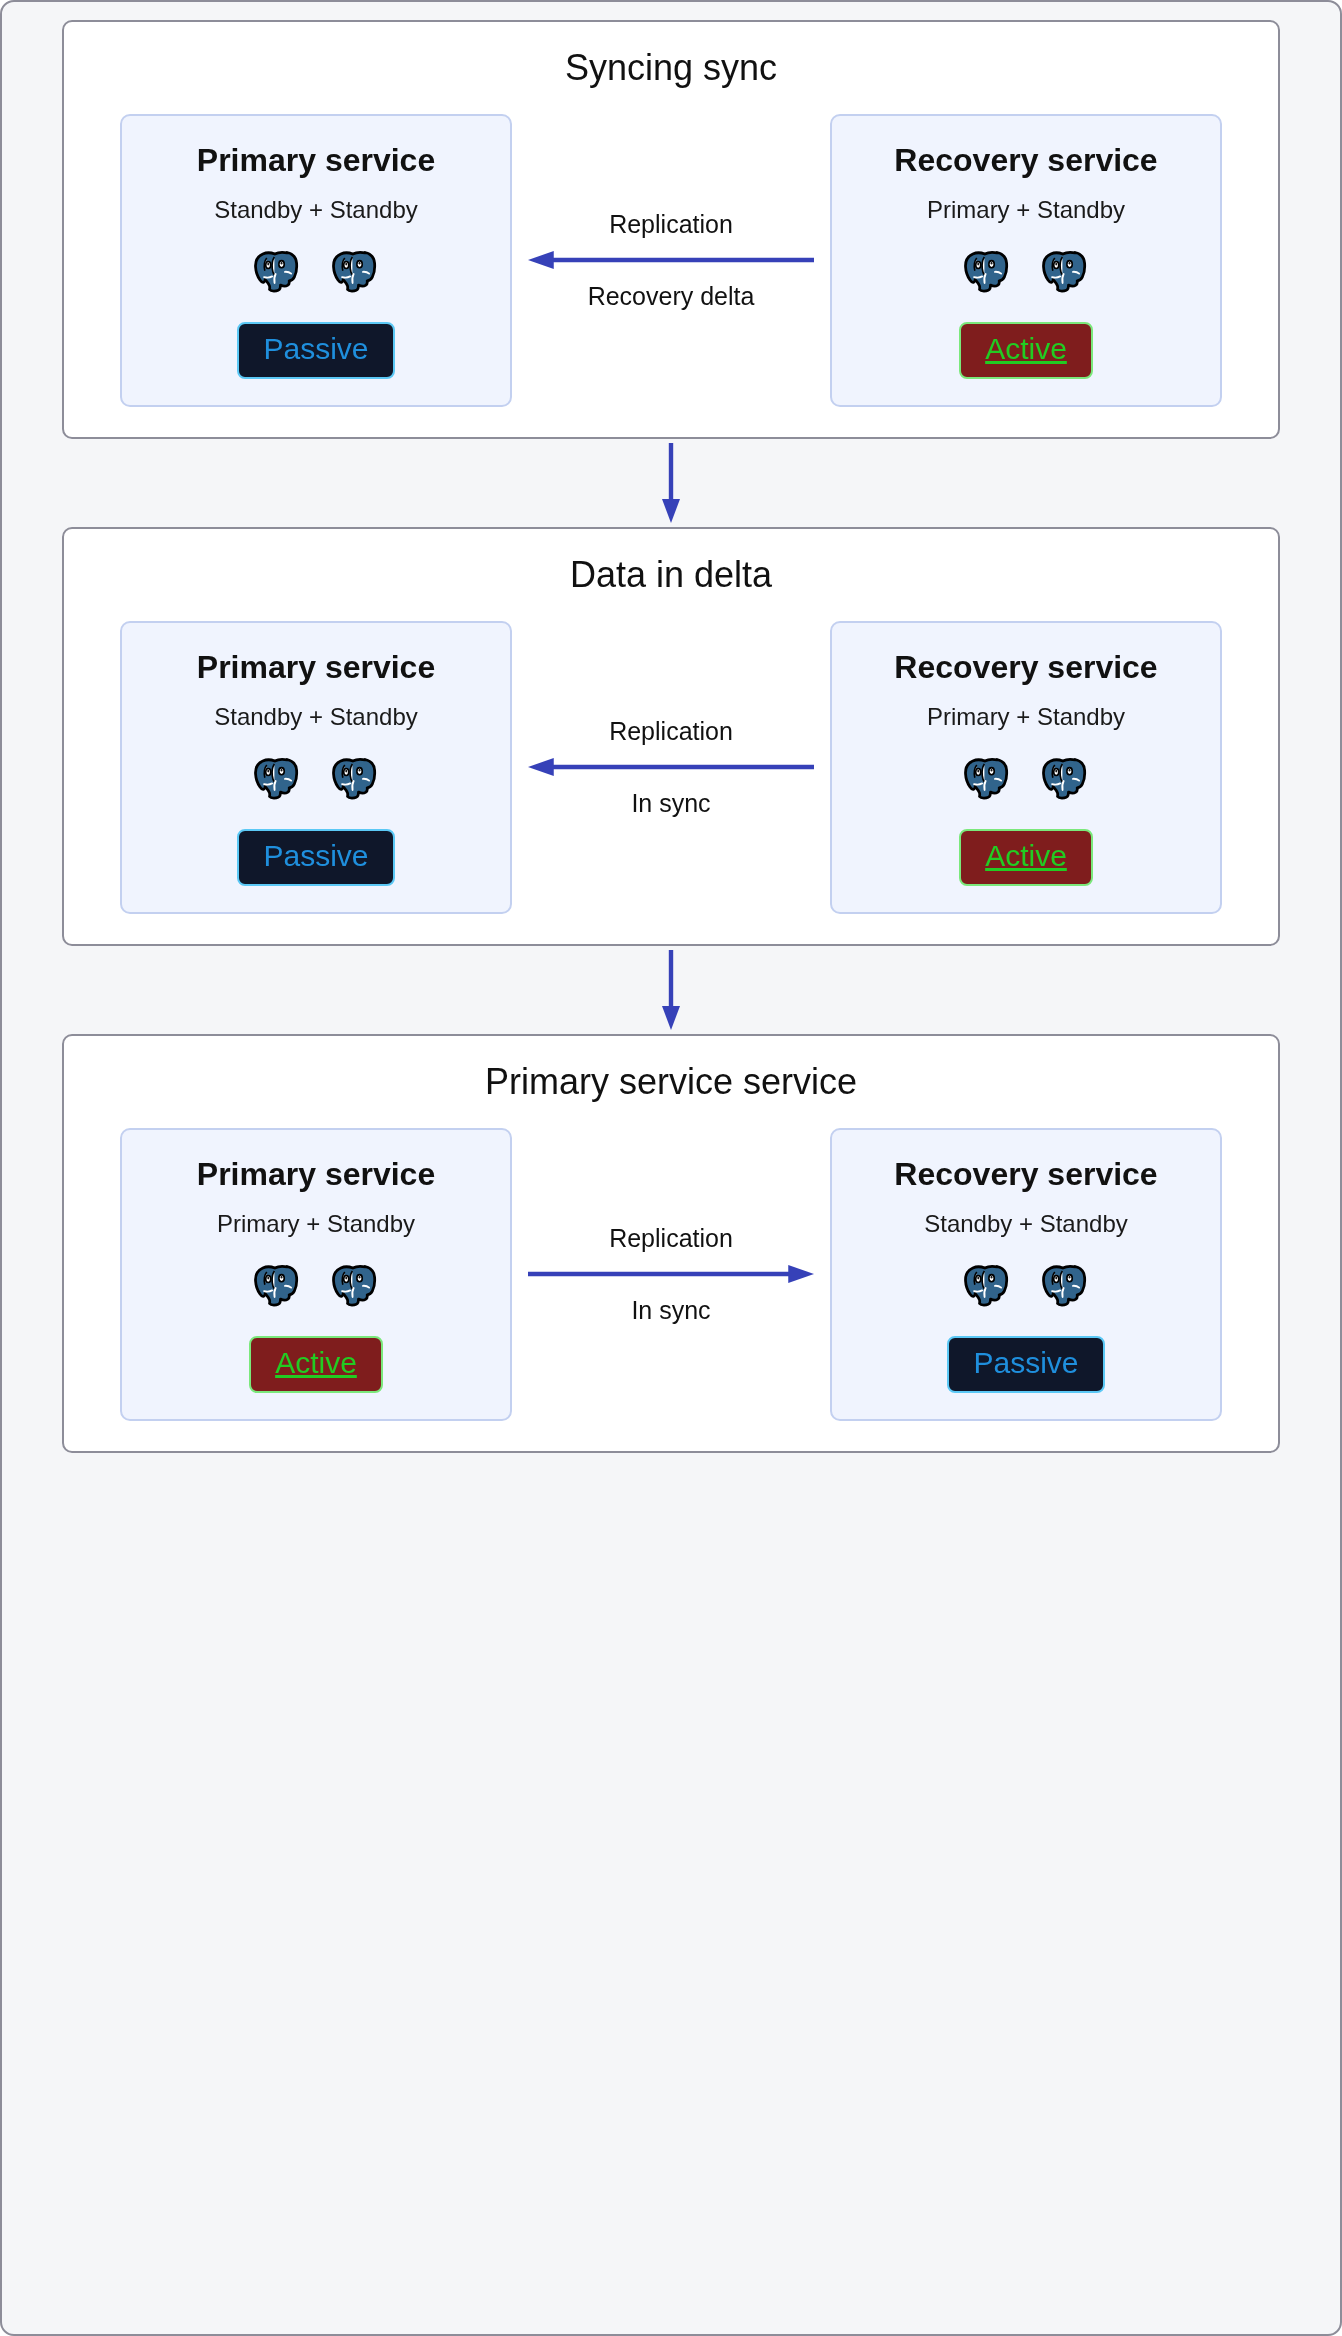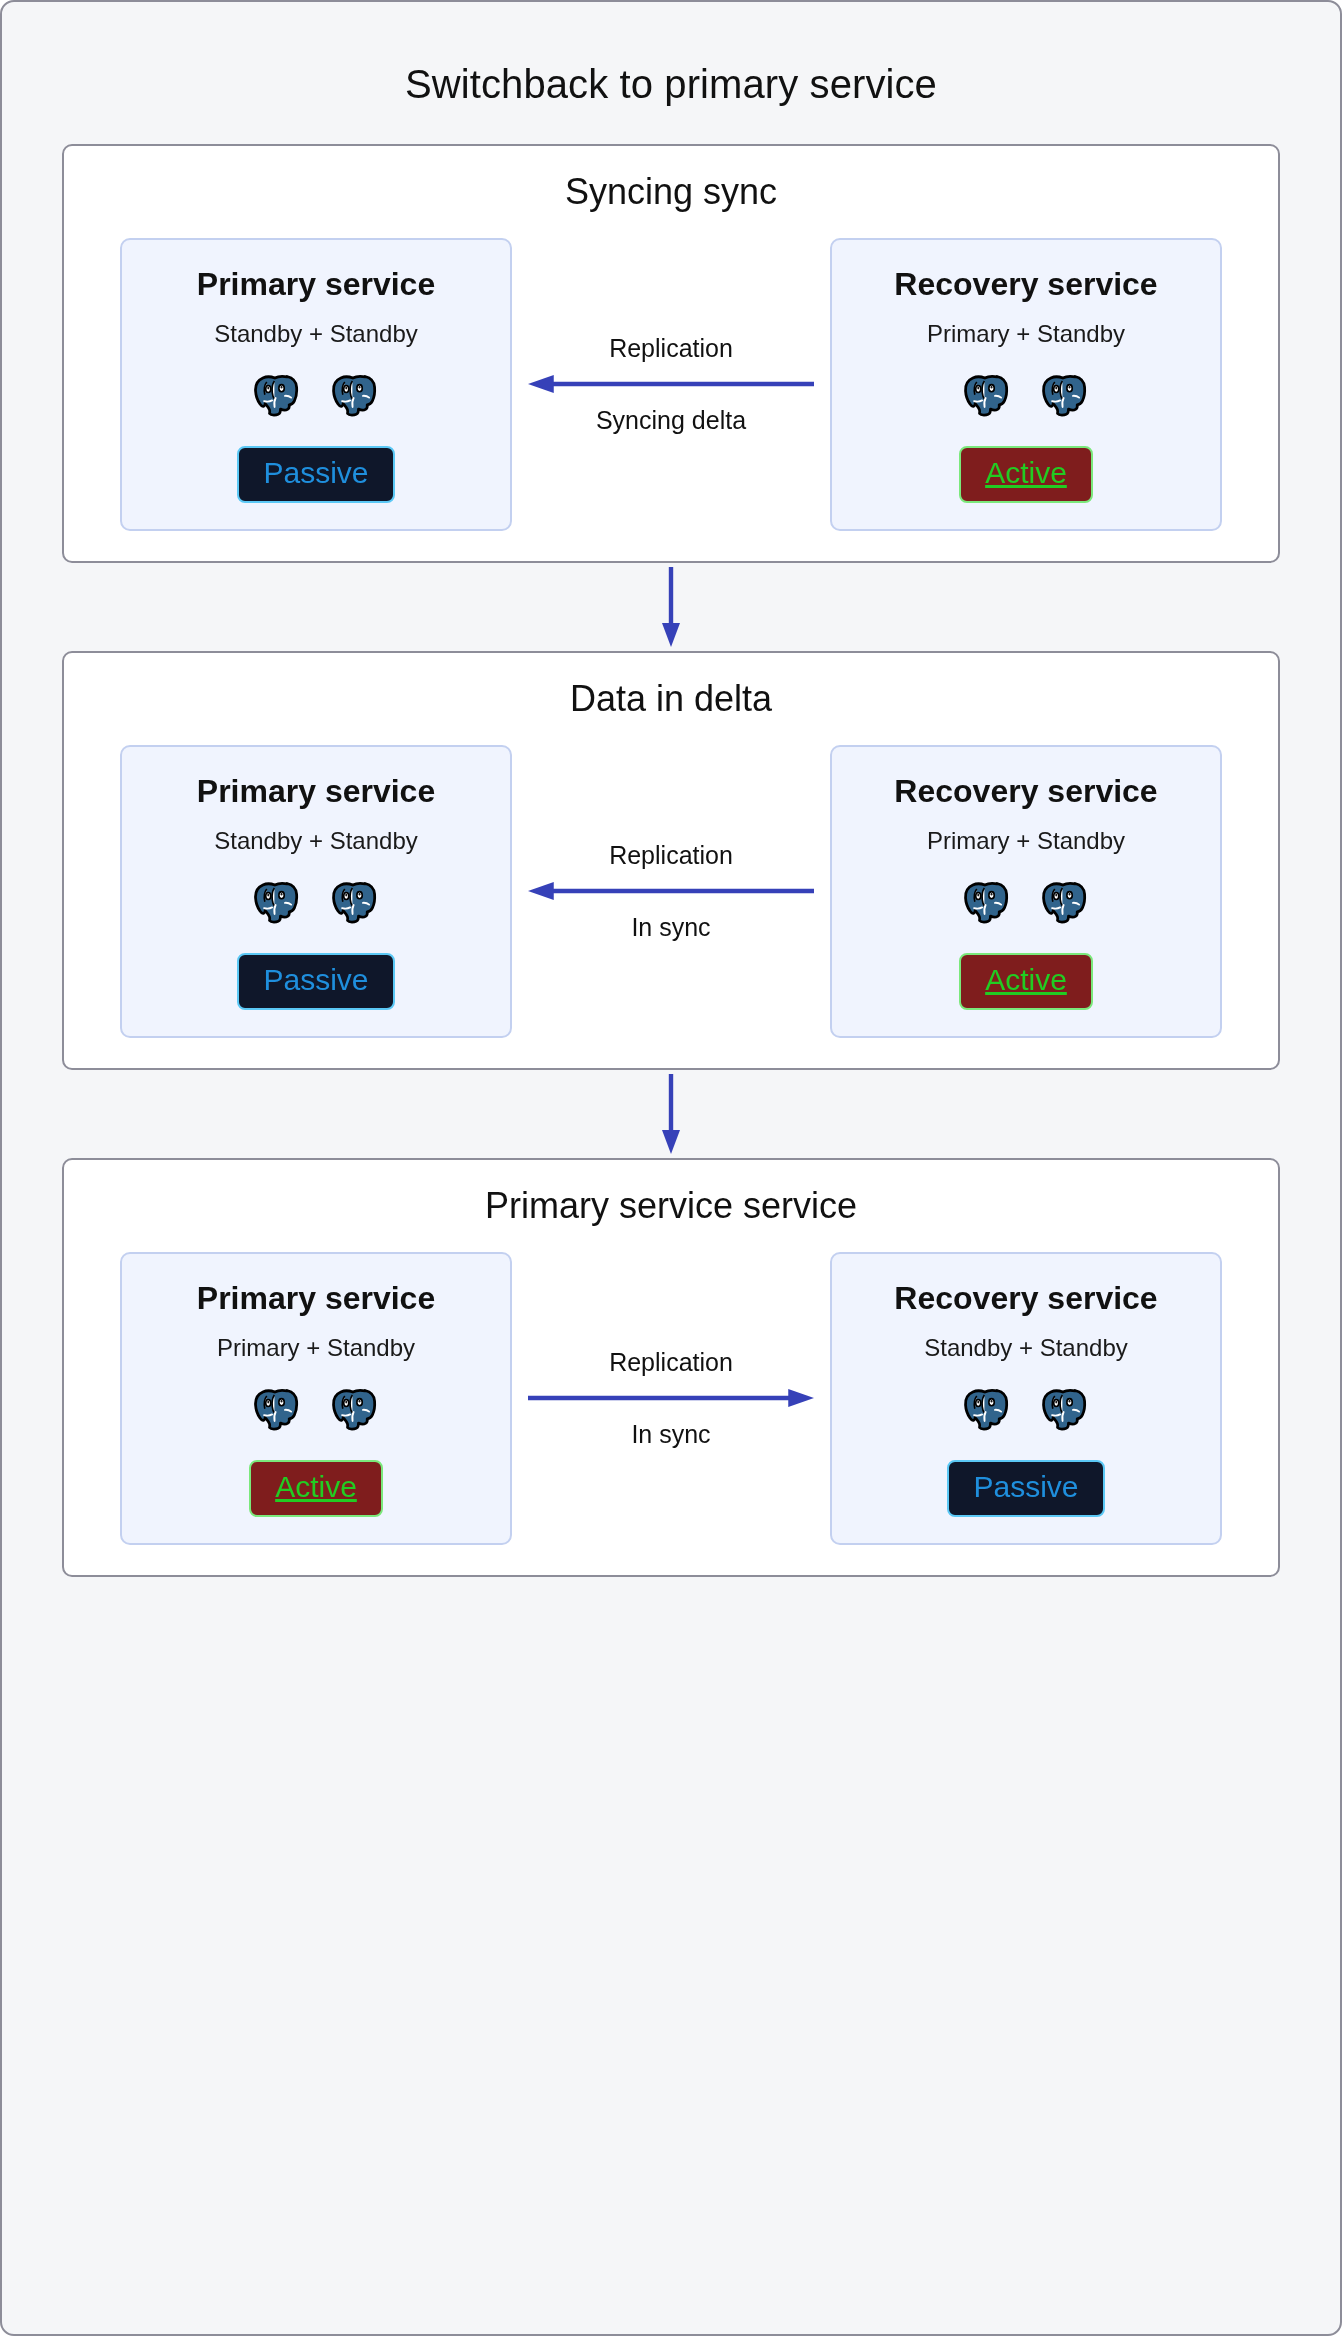--- a/index.html
+++ b/index.html
@@ -156,21 +156,20 @@
     justify-content: center;
     flex: 0 0 auto;
   }
   .v-arrow { width: 26px; height: 80px; display: block; }
 </style>
 </head>
 <body>
 
 <div class="diagram-frame">
 
-  <div class="diagram-title">Switchback to primary service</div>
 
   <div class="stage">
     <div class="stage-title">Syncing sync</div>
     <div class="stage-body">
 
       <div class="service-card">
         <div class="service-name">Primary service</div>
         <div class="service-roles">Standby + Standby</div>
         <div class="node-row">
           <svg class="pg-icon" viewBox="0 0 64 64">
@@ -220,21 +219,21 @@
         </div>
         <div class="status-badge passive">Passive</div>
       </div>
 
       <div class="link-col">
         <div class="link-label top">Replication</div>
         <svg class="h-arrow" viewBox="0 0 200 22" preserveAspectRatio="none">
           <line x1="14" y1="11" x2="200" y2="11" stroke="#3641b8" stroke-width="4.4"></line>
           <polygon points="0,11 18,2 18,20" fill="#3641b8"></polygon>
         </svg>
-        <div class="link-label bottom">Syncing delta</div>
+        <div class="link-label bottom">Recovery delta</div>
       </div>
 
       <div class="service-card">
         <div class="service-name">Recovery service</div>
         <div class="service-roles">Primary + Standby</div>
         <div class="node-row">
           <svg class="pg-icon" viewBox="0 0 64 64">
             <g stroke="#000000" stroke-width="3.4" stroke-linecap="round" stroke-linejoin="round" fill="#31648c">
               <path d="M44.5 8.5c-6.2-1.3-11.6-.5-15.2 1.4C25 8.2 19.6 7.6 14.6 9.8 8.4 12.5 5.2 18.4 5.6 25.6c.3 6.5 3 12.6 5.5 16.3 1.5 2.2 3.2 3.3 4.6 2.6 1.1-.5 1.6-1.8 1.7-3.3 2 2.6 4.1 4.5 5.2 7.4.6 1.6.5 3.4.2 5 .9 1.3 3 1.9 5.5 1.9 4 0 6.6-1.2 7.4-3.2.5-1.3.6-2.9.6-4.2 3.3 1.6 6.6 1.7 8.7.4 2.1-1.3 2.4-3.6 2-5.6 2.9-.5 5-2 6.3-4.6 2.3-4.5 3.3-11.4 2.8-17.2-.6-7.2-4.8-11.6-11.6-13.1z"></path>
             </g>

